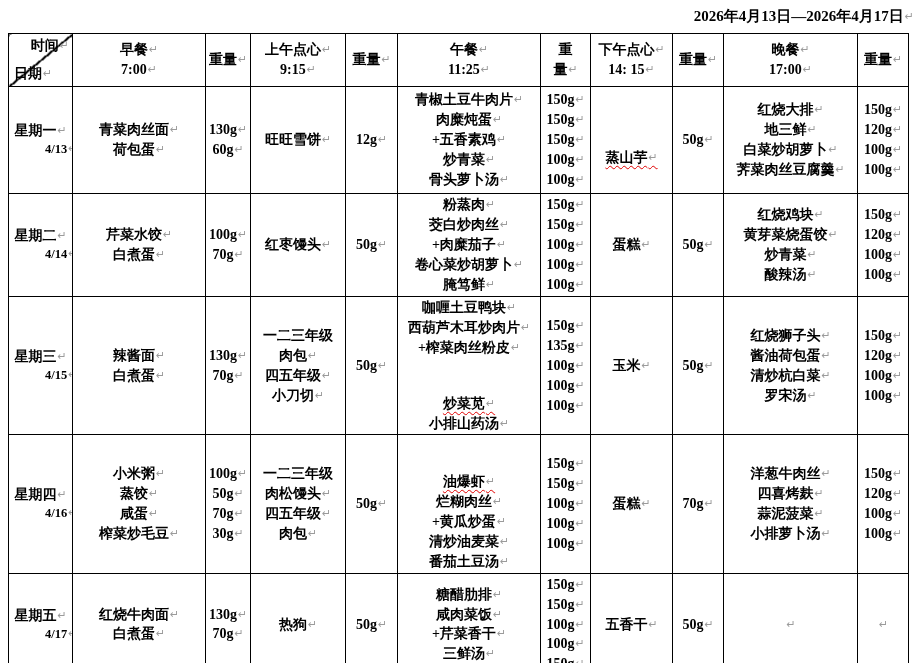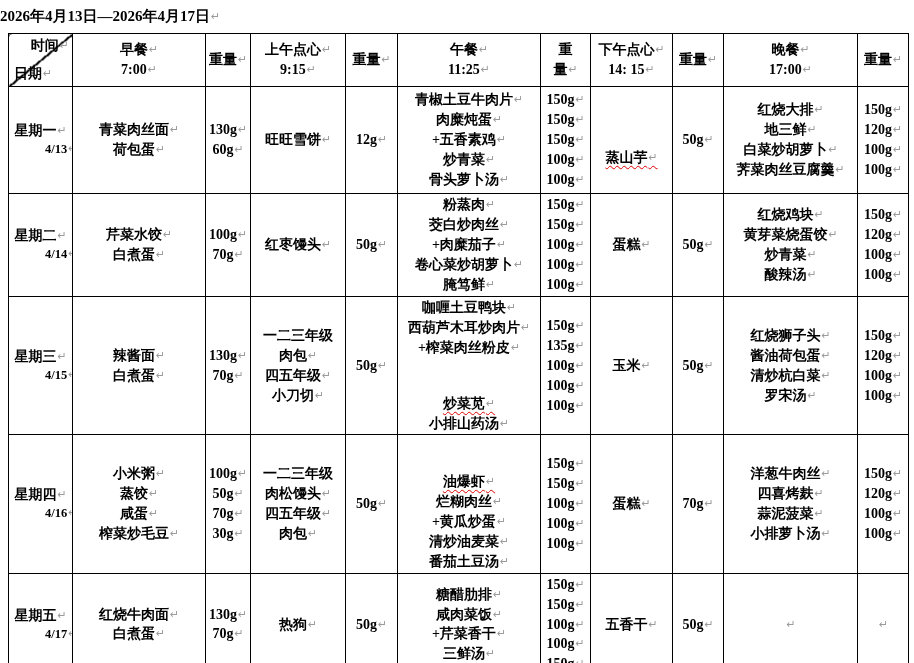--- a/index.html
+++ b/index.html
@@ -4,21 +4,21 @@
 <style>
   * { box-sizing: border-box; margin: 0; padding: 0; }
   html, body { background: #fff; }
   body {
     width: 914px; height: 663px; overflow: hidden;
     font-family: "Liberation Serif", "DejaVu Serif", serif;
     font-weight: bold; color: #000;
   }
   .page { width: 914px; height: 663px; position: relative; }
   .title { font-size: 22px; text-align: center; padding-top: 5px; letter-spacing: 1px; }
-  .subtitle { font-size: 15px; text-align: left; margin-top: 7px; }
+  .subtitle { font-size: 15px; text-align: right; margin-top: 7px; }
   table.menu {
     border-collapse: collapse; table-layout: fixed;
     width: 900px; margin: 7px 0 0 8px;
   }
   th, td {
     border: 1.5px solid #000; text-align: center; vertical-align: middle;
     padding: 1px; font-size: 14px; line-height: 1.42; font-weight: bold;
     overflow: hidden;
   }
   thead tr { height: 53px; }

